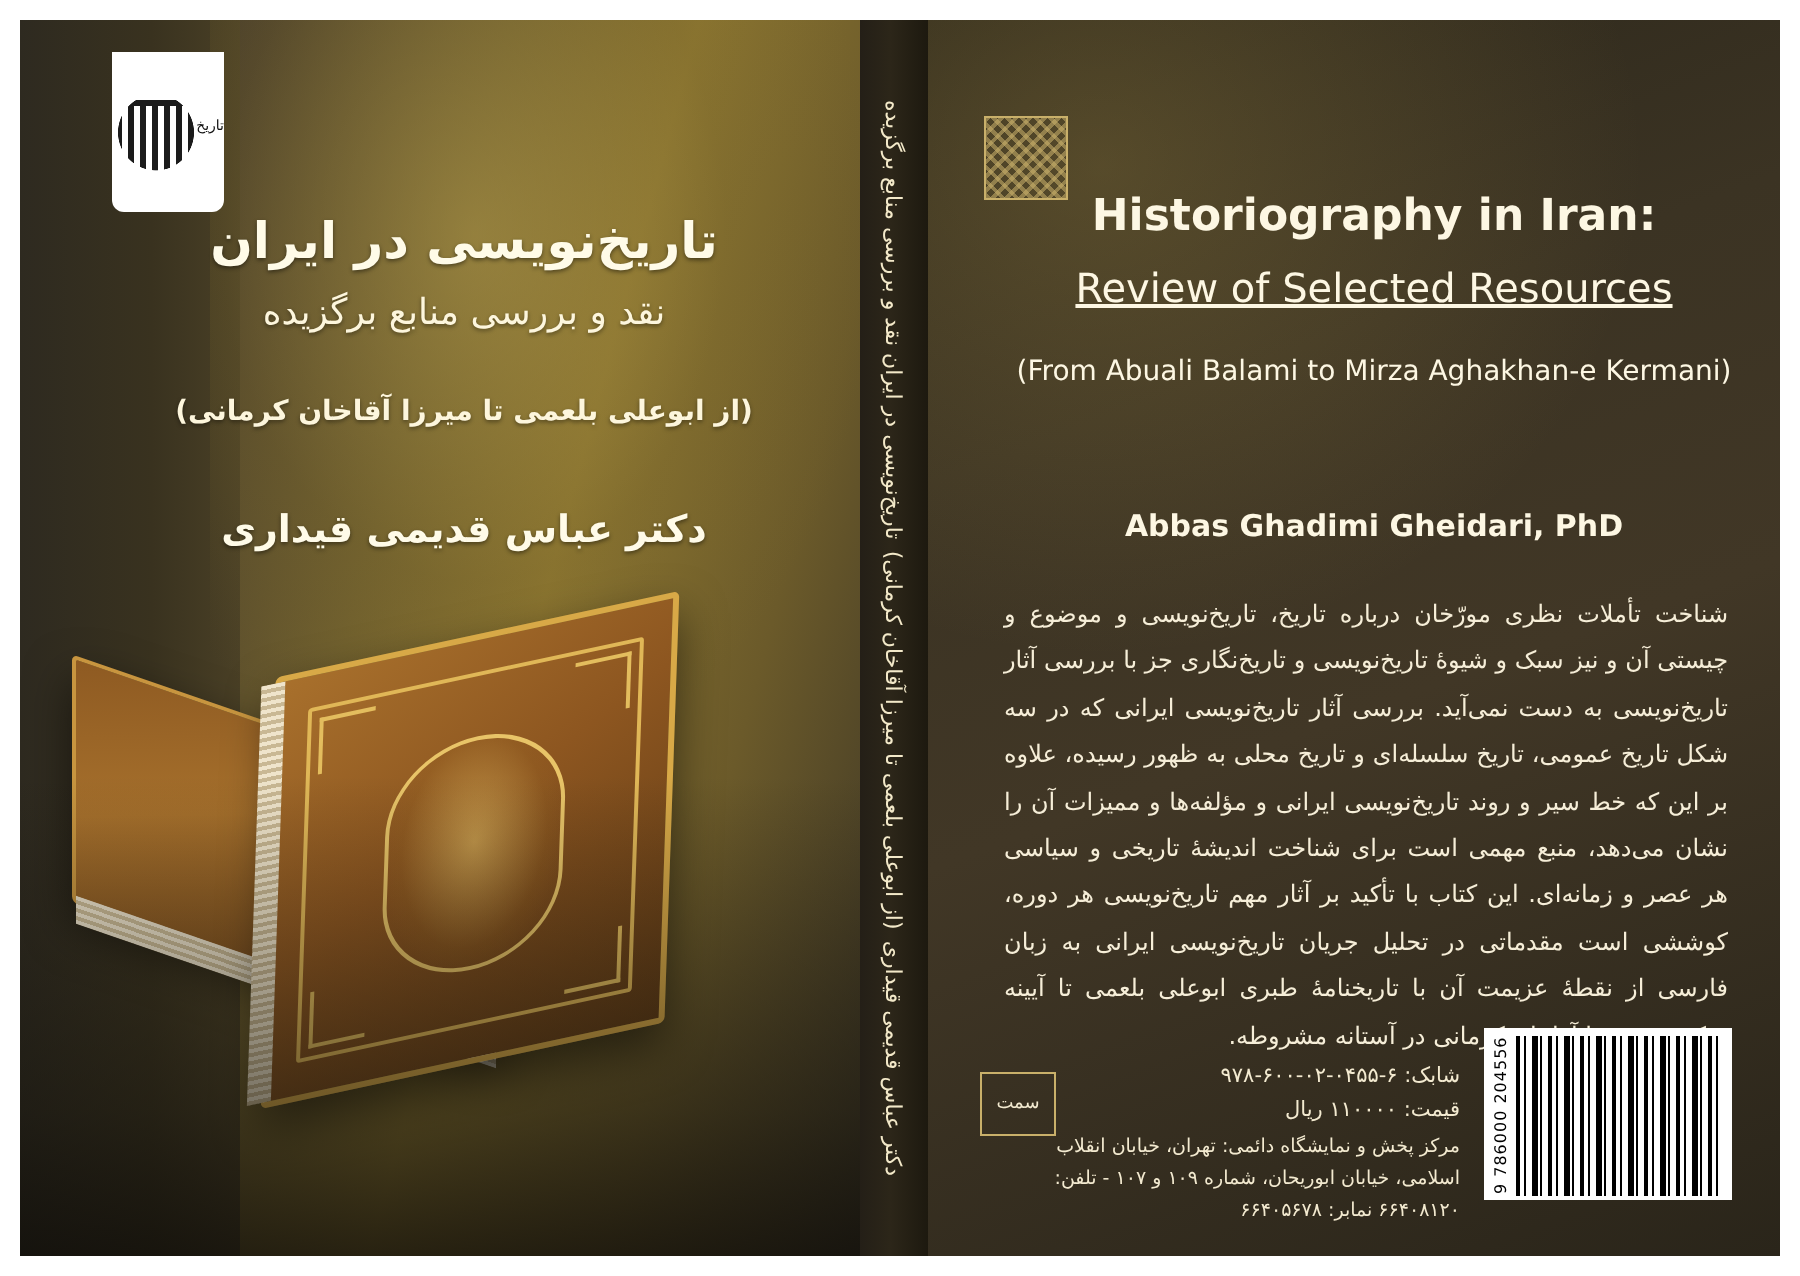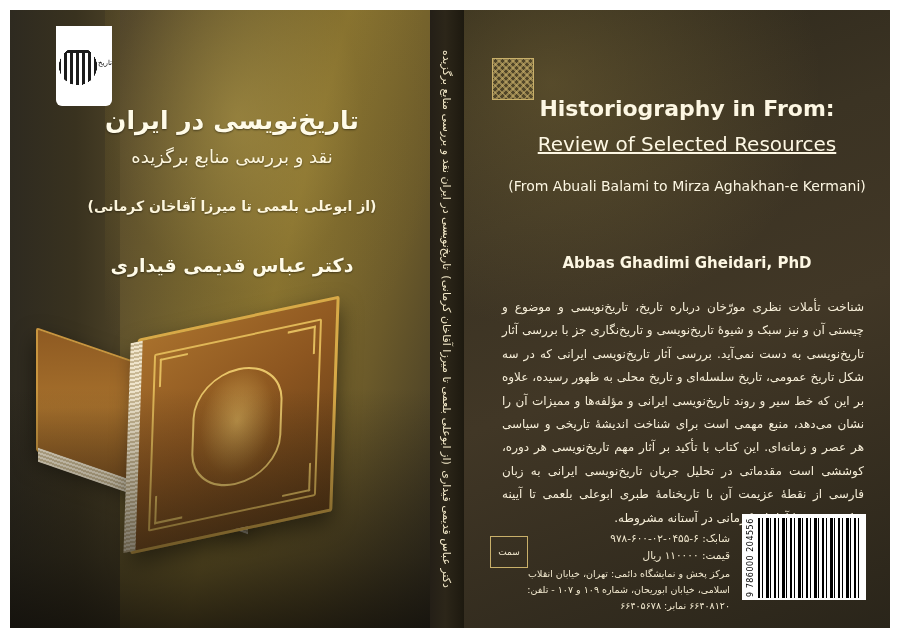--- a/index.html
+++ b/index.html
@@ -420,21 +420,21 @@
       <span>دکتر عباس قدیمی قیداری</span>
       <span>(از ابوعلی بلعمی تا میرزا آقاخان کرمانی)</span>
       <span>تاریخ‌نویسی در ایران نقد و بررسی منابع برگزیده</span>
     </div>
   </div>
 
   <div class="front-cover">
     <div class="fc-glow"></div>
     <div class="fc-ornament"></div>
 
-    <div class="en-title">Historiography in From:</div>
+    <div class="en-title">Historiography in Iran:</div>
     <div class="en-subtitle">Review of Selected Resources</div>
     <div class="en-range">(From Abuali Balami to Mirza Aghakhan-e Kermani)</div>
     <div class="en-author">Abbas Ghadimi Gheidari, PhD</div>
 
     <div class="fa-blurb">شناخت تأملات نظری مورّخان درباره تاریخ، تاریخ‌نویسی و موضوع و چیستی آن و نیز سبک و شیوهٔ تاریخ‌نویسی و تاریخ‌نگاری جز با بررسی آثار تاریخ‌نویسی به دست نمی‌آید. بررسی آثار تاریخ‌نویسی ایرانی که در سه شکل تاریخ عمومی، تاریخ سلسله‌ای و تاریخ محلی به ظهور رسیده، علاوه بر این که خط سیر و روند تاریخ‌نویسی ایرانی و مؤلفه‌ها و ممیزات آن را نشان می‌دهد، منبع مهمی است برای شناخت اندیشهٔ تاریخی و سیاسی هر عصر و زمانه‌ای. این کتاب با تأکید بر آثار مهم تاریخ‌نویسی هر دوره، کوششی است مقدماتی در تحلیل جریان تاریخ‌نویسی ایرانی به زبان فارسی از نقطهٔ عزیمت آن با تاریخنامهٔ طبری ابوعلی بلعمی تا آیینه سکندری میرزا آقاخان کرمانی در آستانه مشروطه.</div>
 
     <div class="samt-mark">سمت</div>
 
     <div class="isbn-block">
       <div>شابک: ۶-۰۴۵۵-۰۲-۶۰۰-۹۷۸</div>

